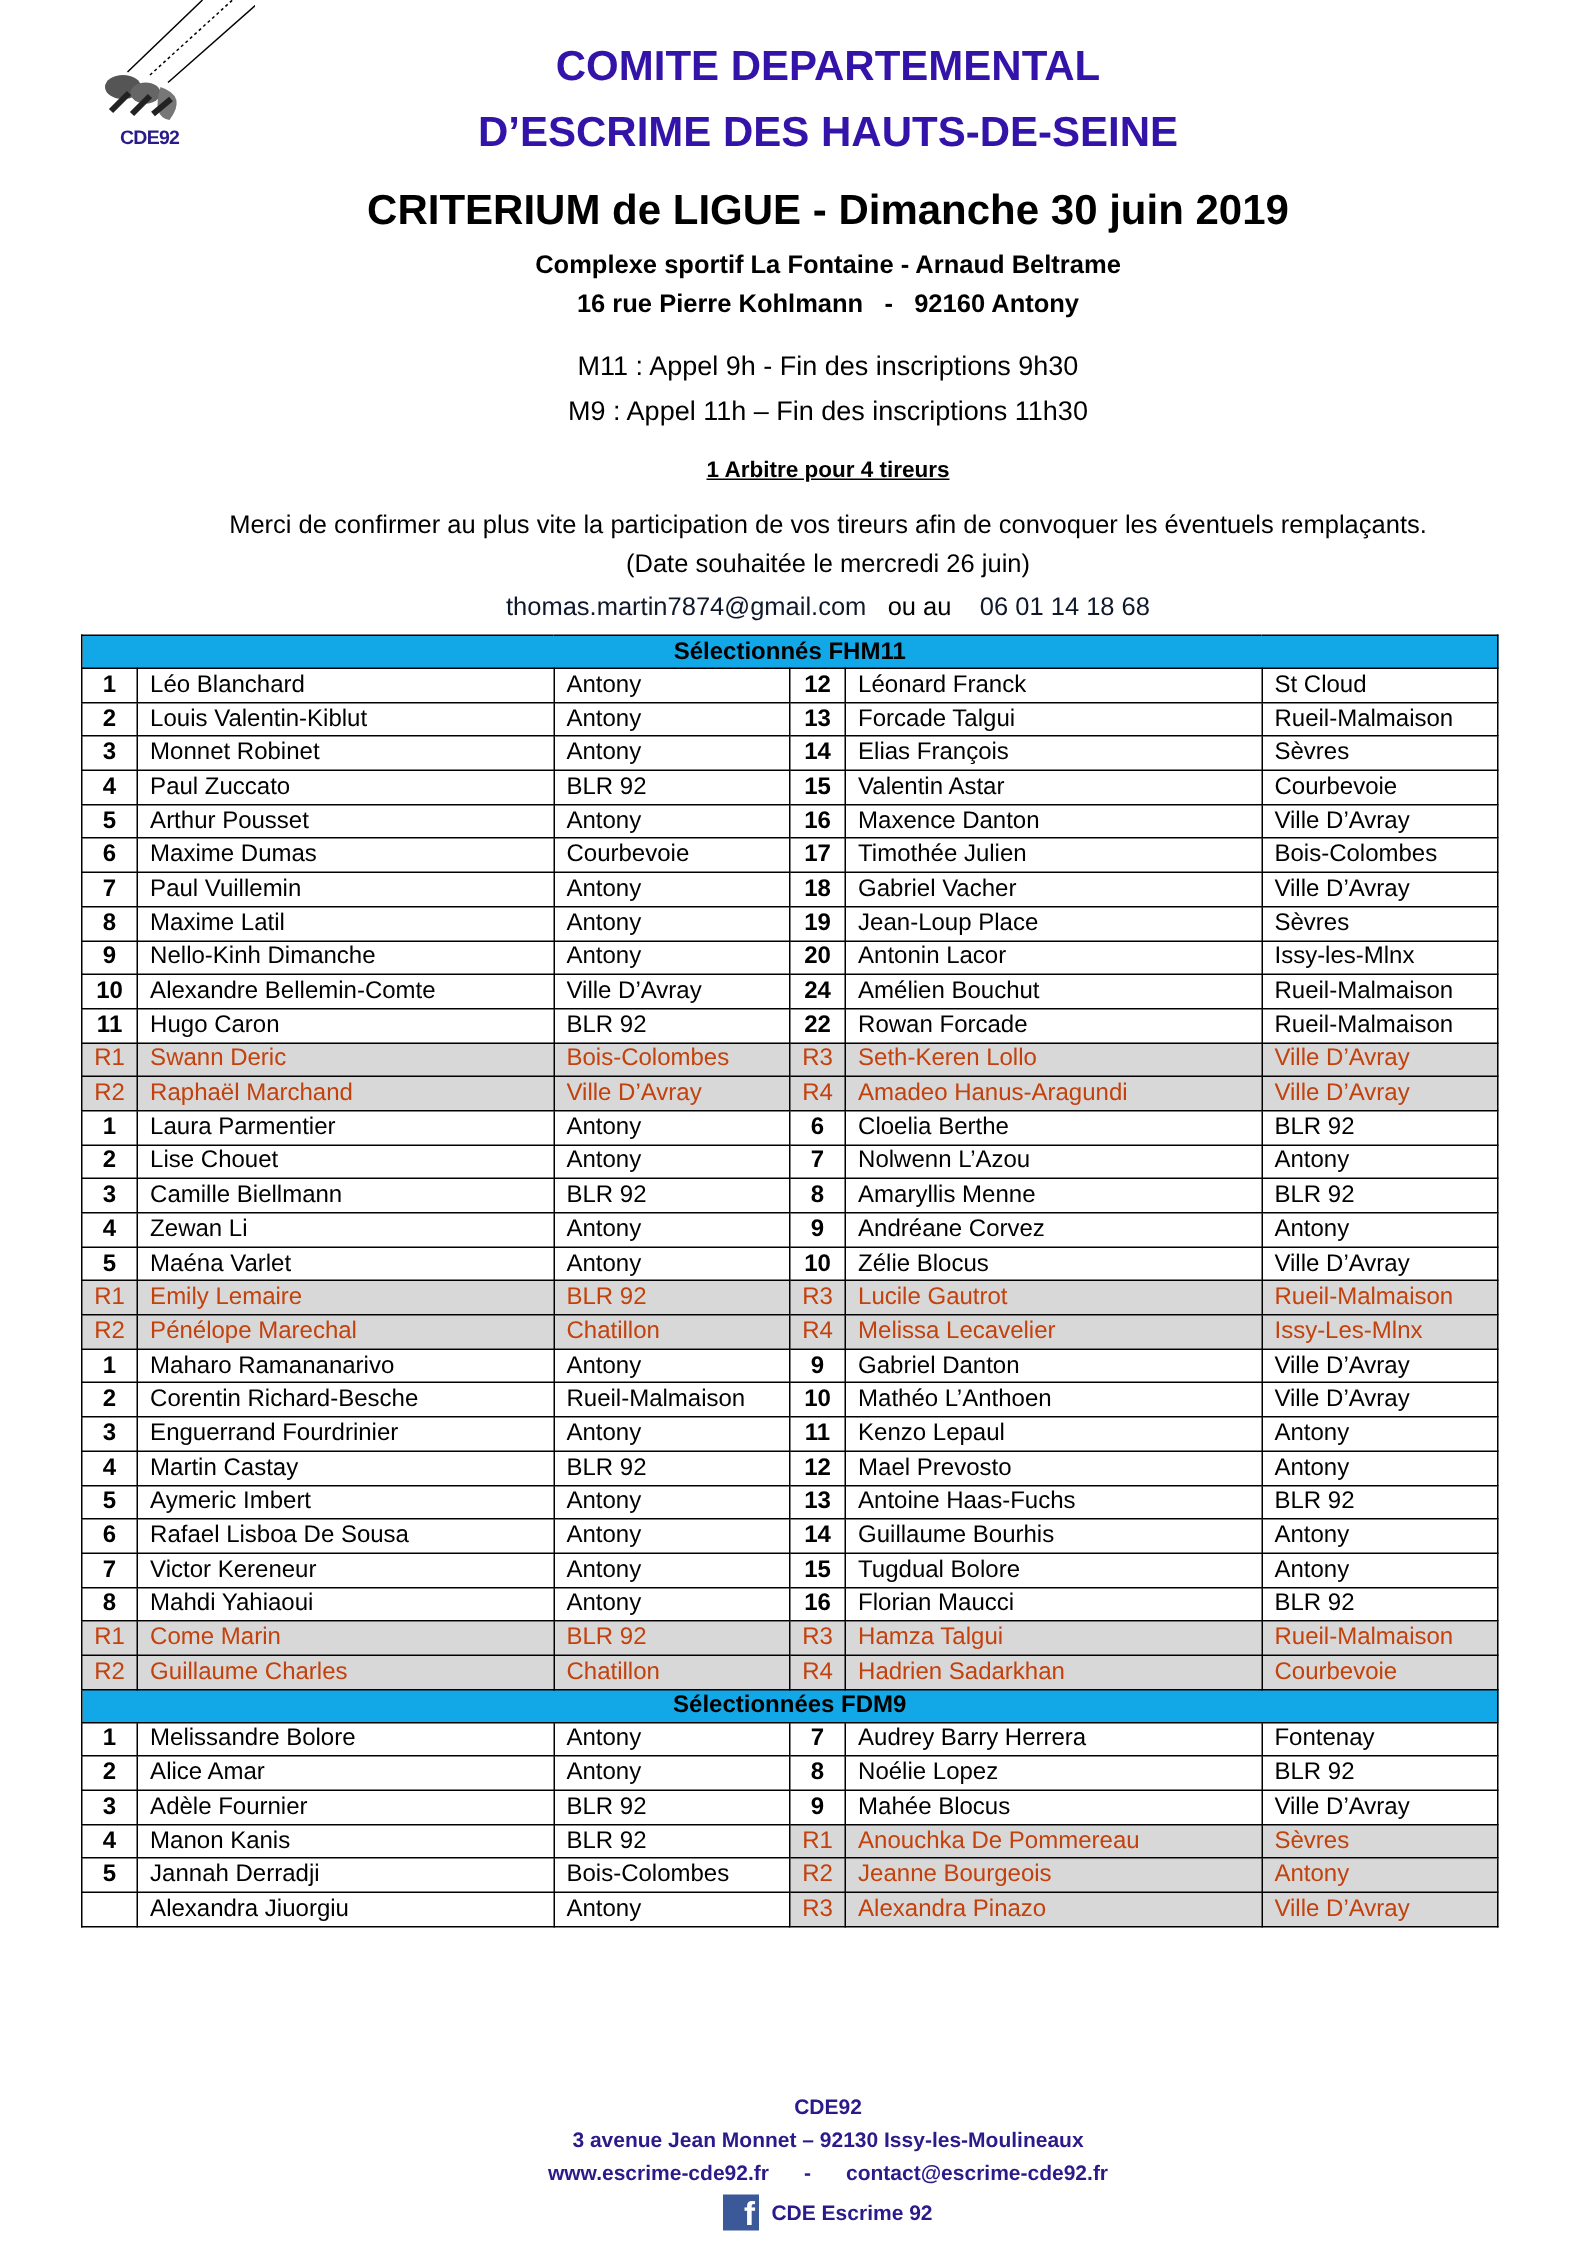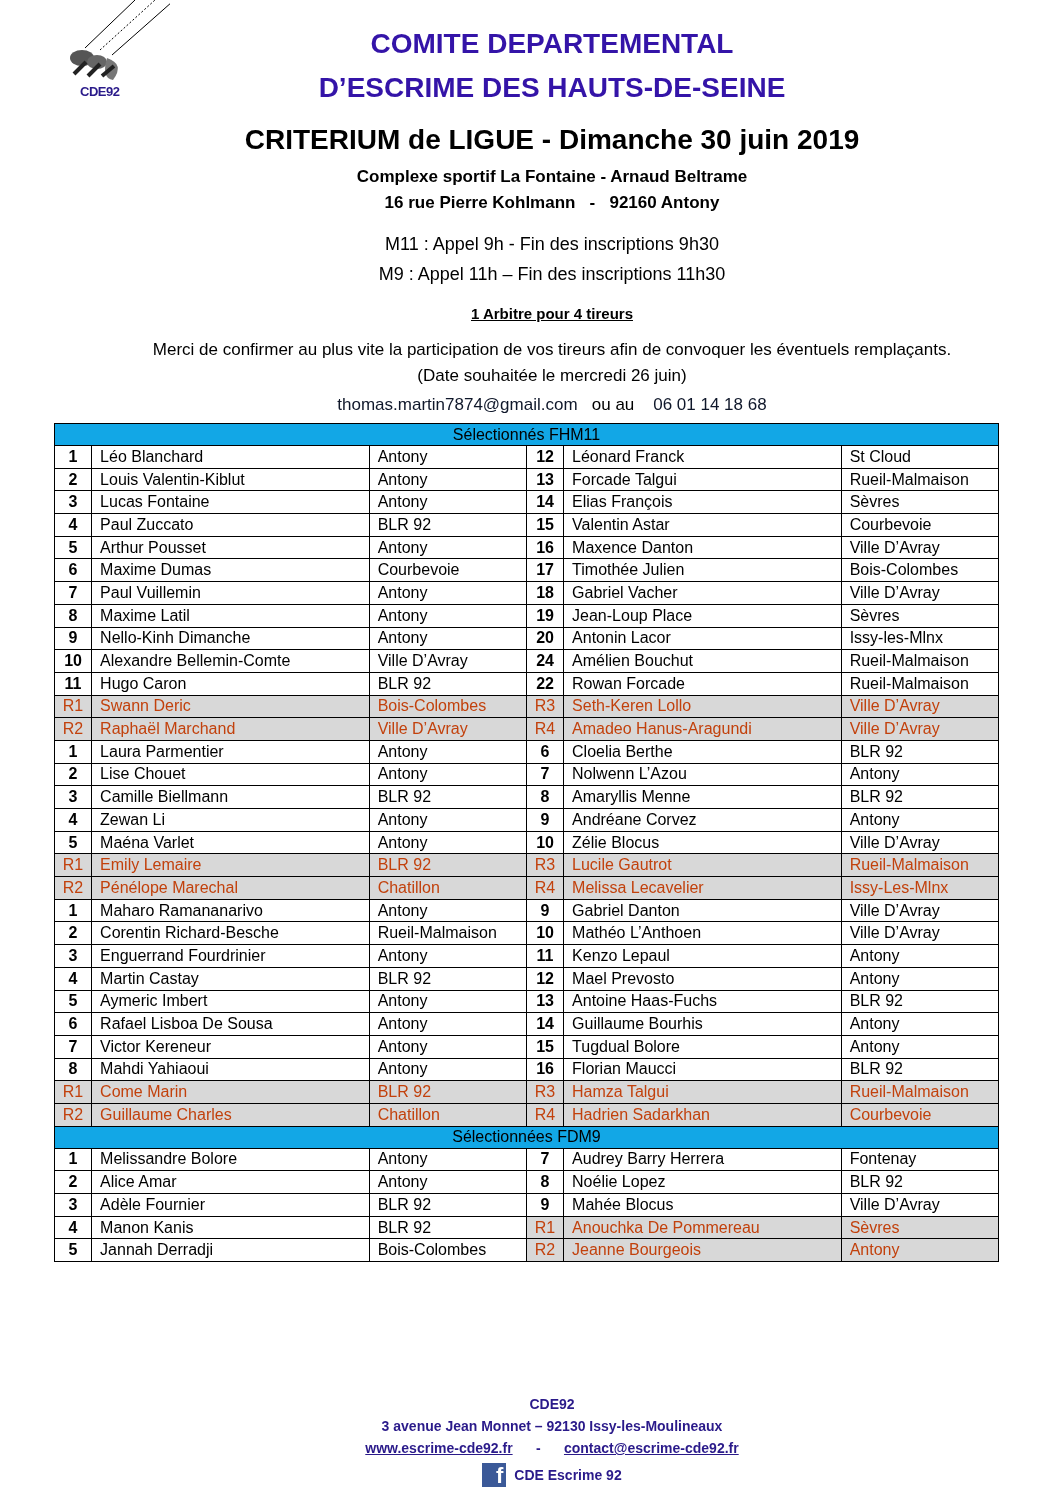--- a/index.html
+++ b/index.html
@@ -17,30 +17,30 @@
   .sched1 { top: 234px; font-size: 18px; }
   .sched2 { top: 264px; font-size: 18px; }
   .arb { top: 305px; font-size: 15px; text-decoration: underline; font-weight: bold; }
   .confirm { top: 340px; font-size: 17px; }
   .date { top: 366px; font-size: 17px; }
   .contact { top: 395px; font-size: 17px; }
   .red { color: #0f172a; }
   table.roster { position: absolute; left: 54px; top: 423px; width: 945px; border-collapse: collapse; font-size: 16px; }
   table.roster td { border: 1.5px solid #000; height: 21.7px; padding: 0 8px; white-space: nowrap; }
   table.roster td.num { text-align: center; font-weight: bold; width: 24px; padding: 0 6px; }
-  table.roster tr.section td { background: #12a7e6; text-align: center; font-weight: normal; height: 21px; }
+  table.roster tr.section td { background: #12a7e6; text-align: center; font-weight: bold; height: 21px; }
   table.roster tr.reserve td, table.roster td.res { background: #d8d8d8; color: #c2410c; }
   table.roster td.res.num, table.roster tr.reserve td.num { font-weight: normal; }
   .c-name { width: 260px; }
   .c-club { width: 140px; }
   .footer { position: absolute; left: 0; width: 1104px; text-align: center; color: #2a1a8a; font-weight: bold; font-size: 14px; }
   .f1 { top: 1396px; }
   .f2 { top: 1418px; }
   .f3 { top: 1440px; }
-  .f3 a { color: #2a1a8a; text-decoration: underline; }
+  .f3 a { color: #2a1a8a; }
   .f4 { top: 1463px; display: flex; justify-content: center; align-items: center; gap: 8px; }
   .fb { width: 24px; height: 24px; background: #3b5998; color: #fff; font-weight: bold; font-size: 22px; display: inline-flex; align-items: flex-end; justify-content: flex-end; padding-right: 3px; box-sizing: border-box; line-height: 1; }
 </style>
 </head>
 <body>
 
 <div class="logo">
   <svg width="110" height="105" viewBox="0 0 110 105">
     <line x1="25" y1="48" x2="75" y2="0" stroke="#000" stroke-width="1"></line>
     <line x1="40" y1="50" x2="95" y2="0" stroke="#000" stroke-width="1" stroke-dasharray="2,2"></line>
@@ -87,21 +87,21 @@
       <tr>
         <td class="num">2</td>
         <td class="c-name">Louis Valentin-Kiblut</td>
         <td class="c-club">Antony</td>
         <td class="num">13</td>
         <td class="c-name">Forcade Talgui</td>
         <td class="c-club">Rueil-Malmaison</td>
       </tr>
       <tr>
         <td class="num">3</td>
-        <td class="c-name">Lucas Fontaine</td>
+        <td class="c-name">Monnet Robinet</td>
         <td class="c-club">Antony</td>
         <td class="num">14</td>
         <td class="c-name">Elias François</td>
         <td class="c-club">Sèvres</td>
       </tr>
       <tr>
         <td class="num">4</td>
         <td class="c-name">Paul Zuccato</td>
         <td class="c-club">BLR 92</td>
         <td class="num">15</td>
@@ -351,20 +351,28 @@
         <td class="c-name res">Anouchka De Pommereau</td>
         <td class="c-club res">Sèvres</td>
       </tr>
       <tr>
         <td class="num">5</td>
         <td class="c-name">Jannah Derradji</td>
         <td class="c-club">Bois-Colombes</td>
         <td class="num res">R2</td>
         <td class="c-name res">Jeanne Bourgeois</td>
         <td class="c-club res">Antony</td>
+      </tr>
+      <tr>
+        <td class="num"></td>
+        <td class="c-name">Alexandra Jiuorgiu</td>
+        <td class="c-club">Antony</td>
+        <td class="num res">R3</td>
+        <td class="c-name res">Alexandra Pinazo</td>
+        <td class="c-club res">Ville D’Avray</td>
       </tr>
     </tbody>
 </table>
 
 <div class="footer f1">CDE92</div>
 <div class="footer f2">3 avenue Jean Monnet – 92130 Issy-les-Moulineaux</div>
 <div class="footer f3">
   <a>www.escrime-cde92.fr</a>
   &nbsp;&nbsp;&nbsp;&nbsp;&nbsp;<span>-</span>&nbsp;&nbsp;&nbsp;&nbsp;&nbsp;
   <a>contact@escrime-cde92.fr</a>

